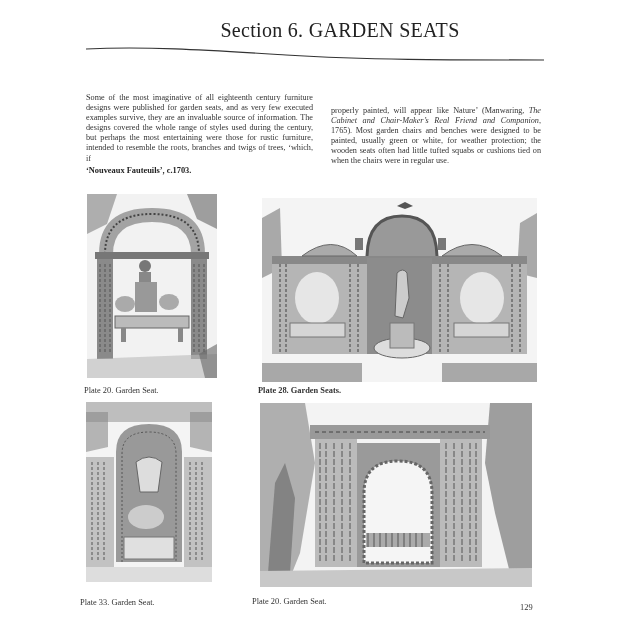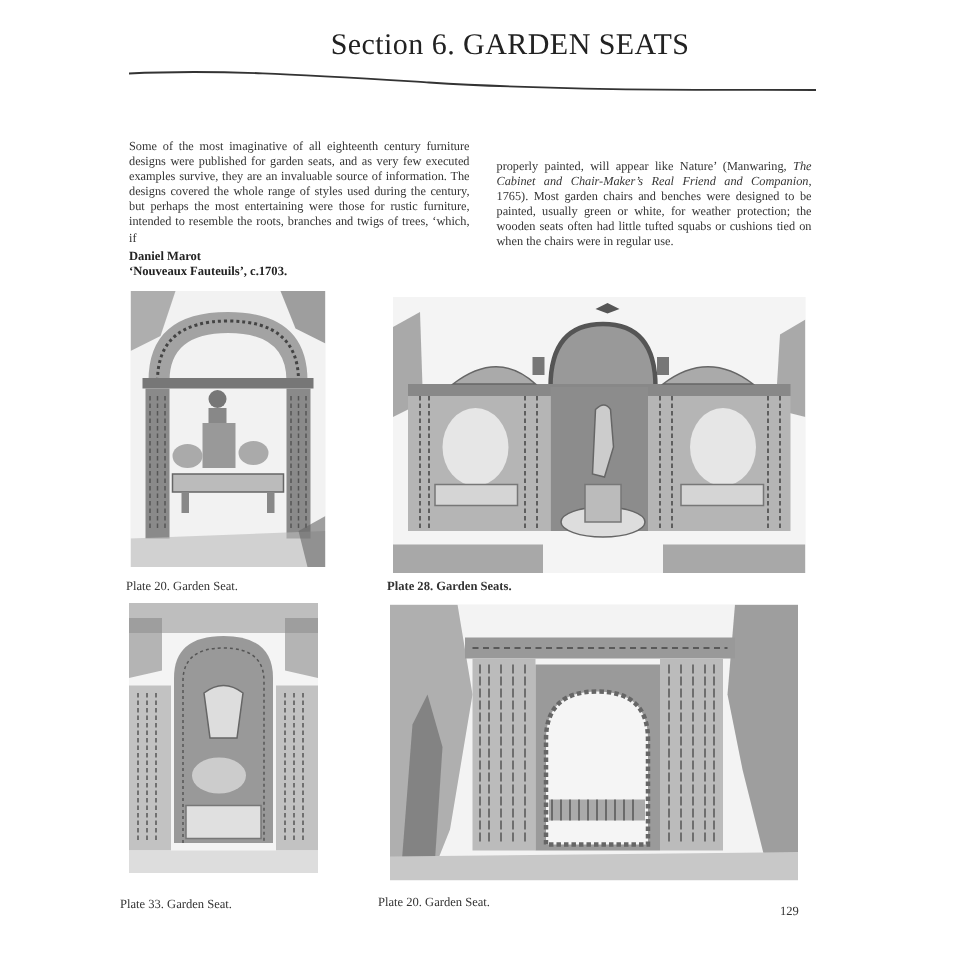--- a/index.html
+++ b/index.html
@@ -64,21 +64,20 @@
 
   <svg class="rule" viewBox="0 0 458 20" preserveAspectRatio="none">
     <path d="M0 5 C 60 2, 120 6, 200 11 S 360 16, 458 16" fill="none" stroke="#333" stroke-width="1.2"></path>
   </svg>
 
   <div class="body-col col-left">Some of the most imaginative of all eighteenth century furniture designs were published for garden seats, and as very few executed examples survive, they are an invaluable source of information. The designs covered the whole range of styles used during the century, but perhaps the most entertaining were those for rustic furniture, intended to resemble the roots, branches and twigs of trees, ‘which, if</div>
 
   <div class="body-col col-right"><span>properly painted, will appear like Nature’ (Manwaring, </span><i>The Cabinet and Chair-Maker’s Real Friend and Companion</i><span>, 1765). Most garden chairs and benches were designed to be painted, usually green or white, for weather protection; the wooden seats often had little tufted squabs or cushions tied on when the chairs were in regular use.</span></div>
 
   <div class="attribution">
-    <div>Daniel Marot</div>
     <div>‘Nouveaux Fauteuils’, c.1703.</div>
   </div>
 
   <div class="plate p25">
     <svg viewBox="0 0 130 184" preserveAspectRatio="none">
       <rect width="130" height="184" fill="#f2f2f2"></rect>
       <path d="M0 0 L30 0 L20 30 L0 40Z" fill="#777" opacity=".55"></path>
       <path d="M130 0 L100 0 L110 25 L130 35Z" fill="#666" opacity=".6"></path>
       <path d="M12 60 Q12 14 65 14 Q118 14 118 60 L104 60 Q104 28 65 28 Q26 28 26 60Z" fill="#888" opacity=".75"></path>
       <path d="M18 60 Q18 20 65 20 Q112 20 112 60" fill="none" stroke="#444" stroke-width="2" stroke-dasharray="2 2"></path>

